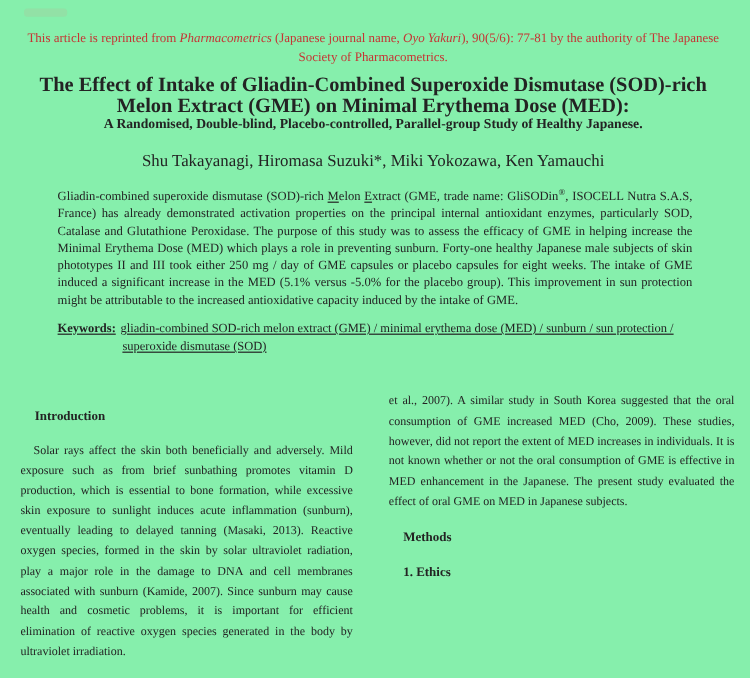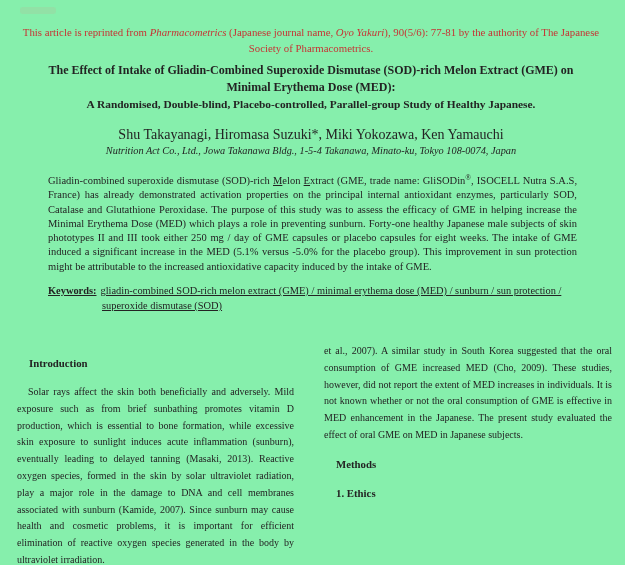--- a/index.html
+++ b/index.html
@@ -6,21 +6,21 @@
   html,body{margin:0;padding:0;background:#ffffff;}
   .page{
     width:625px;height:565px;box-sizing:border-box;position:relative;overflow:hidden;
     background:#86efac;color:var(--ink);
     font-family:"Liberation Serif","DejaVu Serif",serif;
     padding:24px 20px 0 17px;
   }
   .artifact{position:absolute;left:20px;top:7px;width:36px;height:7px;
     background:rgba(235,120,120,0.12);border-radius:3px;}
   .notice{color:var(--red);font-size:10.8px;line-height:16px;text-align:center;max-width:584px;margin:0 auto;}
-  .title{font-size:12px;font-weight:bold;text-align:center;line-height:17px;max-width:568px;margin:6px auto 0;}
+  .title{font-size:17px;font-weight:bold;text-align:center;line-height:17px;max-width:568px;margin:6px auto 0;}
   .subtitle{font-size:11.4px;font-weight:bold;text-align:center;line-height:17px;margin:0 auto;}
   .authors{font-size:14px;text-align:center;margin-top:15px;line-height:13px;}
   .affiliation{font-size:10.3px;font-style:italic;text-align:center;margin-top:3px;line-height:13px;}
   .received{font-size:10px;font-style:italic;text-align:center;margin-top:9px;line-height:13px;}
   .abstract{font-size:10.5px;line-height:14.3px;text-align:justify;margin:17px 28px 0 31px;}
   .u{text-decoration:underline;}
   sup{font-size:7.5px;vertical-align:super;line-height:0;}
   .keywords{font-size:10.4px;line-height:15px;margin:9px 0 0 31px;width:462px;
     padding-left:54px;text-indent:-54px;text-align:left;text-decoration:underline;}
   .kw-label{font-weight:bold;margin-right:4px;}
@@ -39,21 +39,20 @@
 <div class="page">
 
   <div class="artifact"></div>
 
   <div class="notice"><span>This article is reprinted from </span><i>Pharmacometrics</i><span> (Japanese journal name, </span><i>Oyo Yakuri</i><span>), 90(5/6): 77-81 by the authority of The Japanese Society of Pharmacometrics.</span></div>
 
   <h1 class="title">The Effect of Intake of Gliadin-Combined Superoxide Dismutase (SOD)-rich Melon Extract (GME) on Minimal Erythema Dose (MED):</h1>
   <h2 class="subtitle">A Randomised, Double-blind, Placebo-controlled, Parallel-group Study of Healthy Japanese.</h2>
 
   <div class="authors">Shu Takayanagi, Hiromasa Suzuki*, Miki Yokozawa, Ken Yamauchi</div>
-  <div class="affiliation">Nutrition Act Co., Ltd., Jowa Takanawa Bldg., 1-5-4 Takanawa, Minato-ku, Tokyo 108-0074, Japan</div>
 
   <p class="abstract"><span>Gliadin-combined superoxide dismutase (SOD)-rich </span><span class="u">M</span><span>elon </span><span class="u">E</span><span>xtract (GME, trade name: GliSODin</span><sup>®</sup><span>, ISOCELL Nutra S.A.S, France) has already demonstrated activation properties on the principal internal antioxidant enzymes, particularly SOD, Catalase and Glutathione Peroxidase. The purpose of this study was to assess the efficacy of GME in helping increase the Minimal Erythema Dose (MED) which plays a role in preventing sunburn.  Forty-one healthy Japanese male subjects of skin phototypes II and III took either 250 mg / day of GME capsules or placebo capsules for eight weeks. The intake of GME induced a significant increase in the MED (5.1% versus -5.0% for the placebo group). This improvement in sun protection might be attributable to the increased antioxidative capacity induced by the intake of GME.</span></p>
 
   <p class="keywords"><b class="kw-label">Keywords:</b><span>gliadin-combined SOD-rich melon extract (GME) / minimal erythema dose (MED) / sunburn / sun protection / superoxide dismutase (SOD)</span></p>
 
   <div class="columns">
     <div class="col col-left">
       <h3>Introduction</h3>
       <p class="indent">Solar rays affect the skin both beneficially and adversely. Mild exposure such as from brief sunbathing promotes vitamin D production, which is essential to bone formation, while excessive skin exposure to sunlight induces acute inflammation (sunburn), eventually leading to delayed tanning (Masaki, 2013). Reactive oxygen species, formed in the skin by solar ultraviolet radiation, play a major role in the damage to DNA and cell membranes associated with sunburn (Kamide, 2007). Since sunburn may cause health and cosmetic problems, it is important for efficient elimination of reactive oxygen species generated in the body by ultraviolet irradiation.</p>
     </div>

